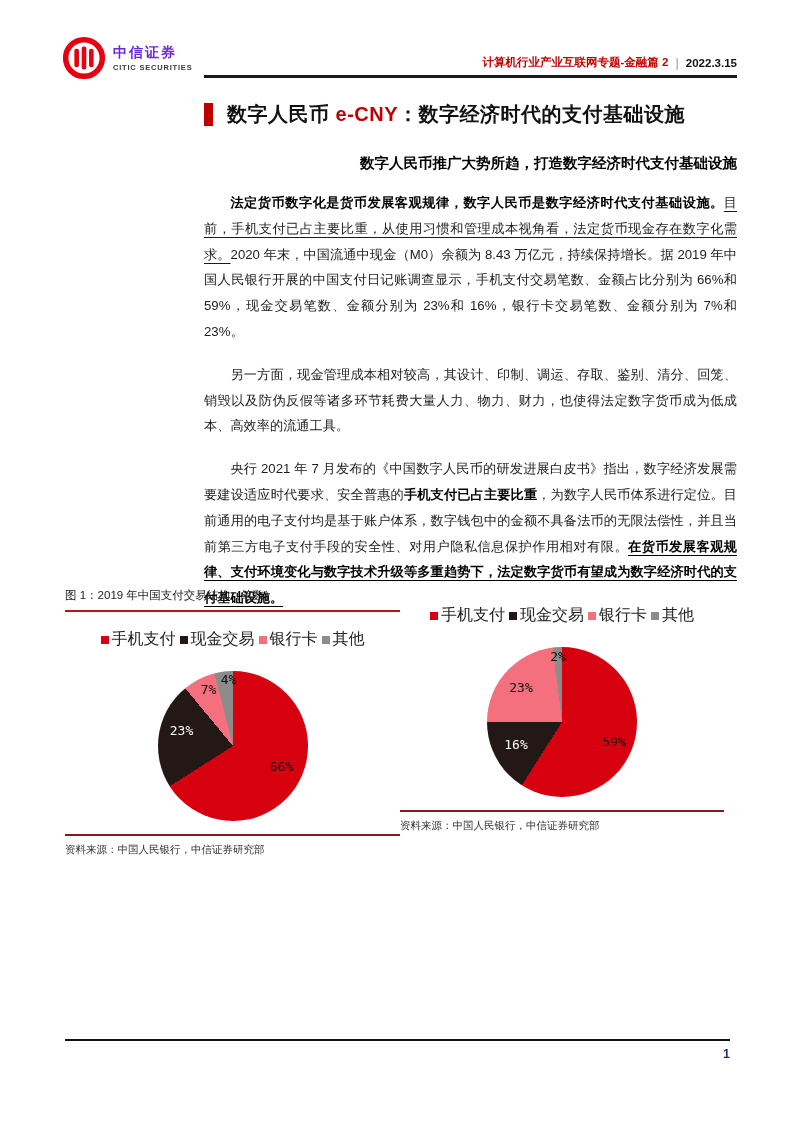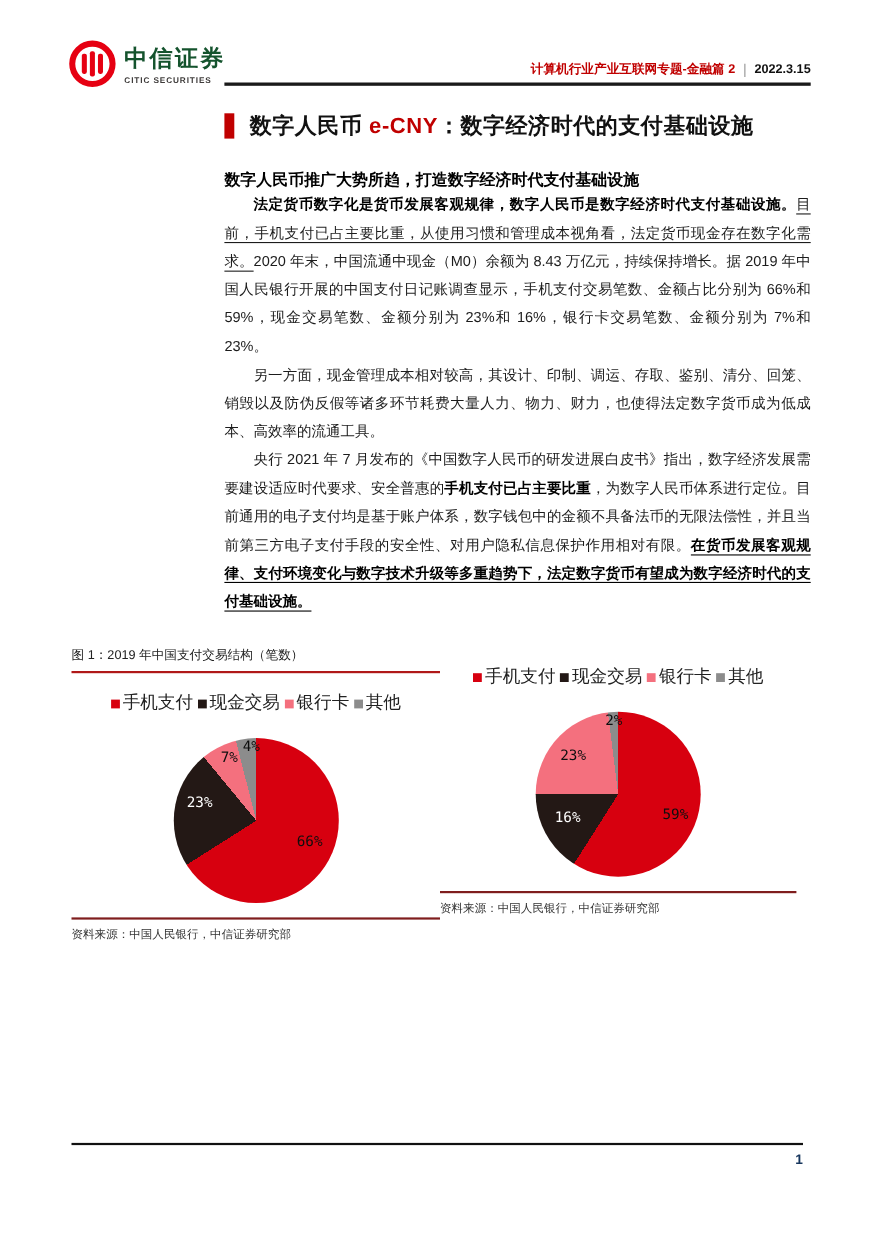--- a/index.html
+++ b/index.html
@@ -6,40 +6,40 @@
   html,body { background:#e8e8e8; }
   body { font-family:"Liberation Sans","DejaVu Sans",sans-serif; }
   .page {
     position:relative; width:793px; height:1122px; margin:0 auto;
     background:#ffffff; overflow:hidden; color:#1a1a1a;
   }
 
   
   .logo { position:absolute; left:62px; top:36px; display:flex; align-items:center; gap:7px; }
   .logo svg { width:44px; height:44px; }
-  .logo-cn { font-size:21px; font-weight:700; color:#14532d; letter-spacing:2px; font-family:"Liberation Serif","DejaVu Serif",serif; }
+  .logo-cn { font-size:14px; font-weight:700; color:#6d28d9; letter-spacing:2px; font-family:"Liberation Serif","DejaVu Serif",serif; }
   .logo-en { font-size:7.5px; font-weight:700; color:#3d3a39; letter-spacing:0.8px; margin-top:1px; }
   .header-right {
     position:absolute; right:56px; top:55px; font-size:11.5px; font-weight:700;
     display:flex; align-items:center; gap:7px; white-space:nowrap;
   }
   .series-title { color:#c00000; }
   .header-sep { color:#9a9a9a; font-weight:400; font-size:13px; }
   .header-date { color:#111111; }
   .header-rule { position:absolute; left:204px; right:56px; top:75px; height:3px; background:#1a1a1a; }
 
   
   .main { position:absolute; left:204px; width:533px; top:101px; }
   .doc-title { display:flex; align-items:center; gap:14px; }
   .title-marker { width:9px; height:23px; background:#c00000; flex:0 0 auto; }
   .doc-title h1 { font-size:20px; font-weight:700; color:#111; letter-spacing:0.5px; }
   .title-red { color:#c00000; }
-  .section-heading { margin-top:26px; font-size:14.5px; font-weight:700; color:#000; }
+  .section-heading { margin-top:26px; font-size:14.5px; font-weight:700; color:#000;text-align:right; }
   .para {
-    font-size:13.2px; line-height:25.8px; text-align:justify;
+    margin-top:17px; font-size:13.2px; line-height:25.8px; text-align:justify;
     text-indent:2em; color:#1c1c1c;
   }
   .b { font-weight:700; color:#000; }
   .u { text-decoration:underline; text-underline-offset:4px; }
 
   
   .figures { position:absolute; left:65px; right:56px; top:588px; display:flex; justify-content:flex-start; }
   .figure { width:335px; }
   .figure.right { width:324px; }
   .fig-title {

